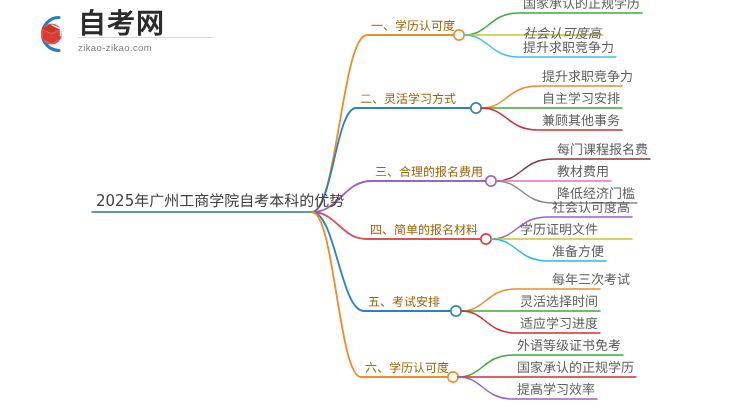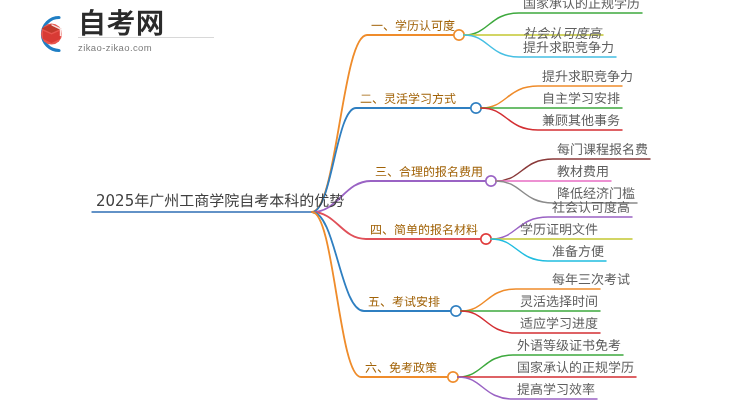--- a/index.html
+++ b/index.html
@@ -166,19 +166,19 @@
       <div class="node-label leaf-label" style="left: 557px; top: 178px;">教材费用</div>
       <div class="node-label leaf-label" style="left: 557px; top: 200px;">降低经济门槛</div>
       <div class="node-label branch-label" style="left: 370px; top: 236px;">四、简单的报名材料</div>
       <div class="node-label leaf-label" style="left: 552px; top: 214px;">社会认可度高</div>
       <div class="node-label leaf-label" style="left: 520px; top: 236px;">学历证明文件</div>
       <div class="node-label leaf-label" style="left: 552px; top: 258px;">准备方便</div>
       <div class="node-label branch-label" style="left: 368px; top: 308px;">五、考试安排</div>
       <div class="node-label leaf-label" style="left: 552px; top: 286px;">每年三次考试</div>
       <div class="node-label leaf-label" style="left: 520px; top: 308px;">灵活选择时间</div>
       <div class="node-label leaf-label" style="left: 520px; top: 330px;">适应学习进度</div>
-      <div class="node-label branch-label" style="left: 365px; top: 374px;">六、免考政策</div>
+      <div class="node-label branch-label" style="left: 365px; top: 374px;">六、学历认可度</div>
       <div class="node-label leaf-label" style="left: 517px; top: 352px;">外语等级证书免考</div>
       <div class="node-label leaf-label" style="left: 517px; top: 374px;">国家承认的正规学历</div>
       <div class="node-label leaf-label" style="left: 517px; top: 396px;">提高学习效率</div>
     </div>
 
 </div>
 
 </body></html>

